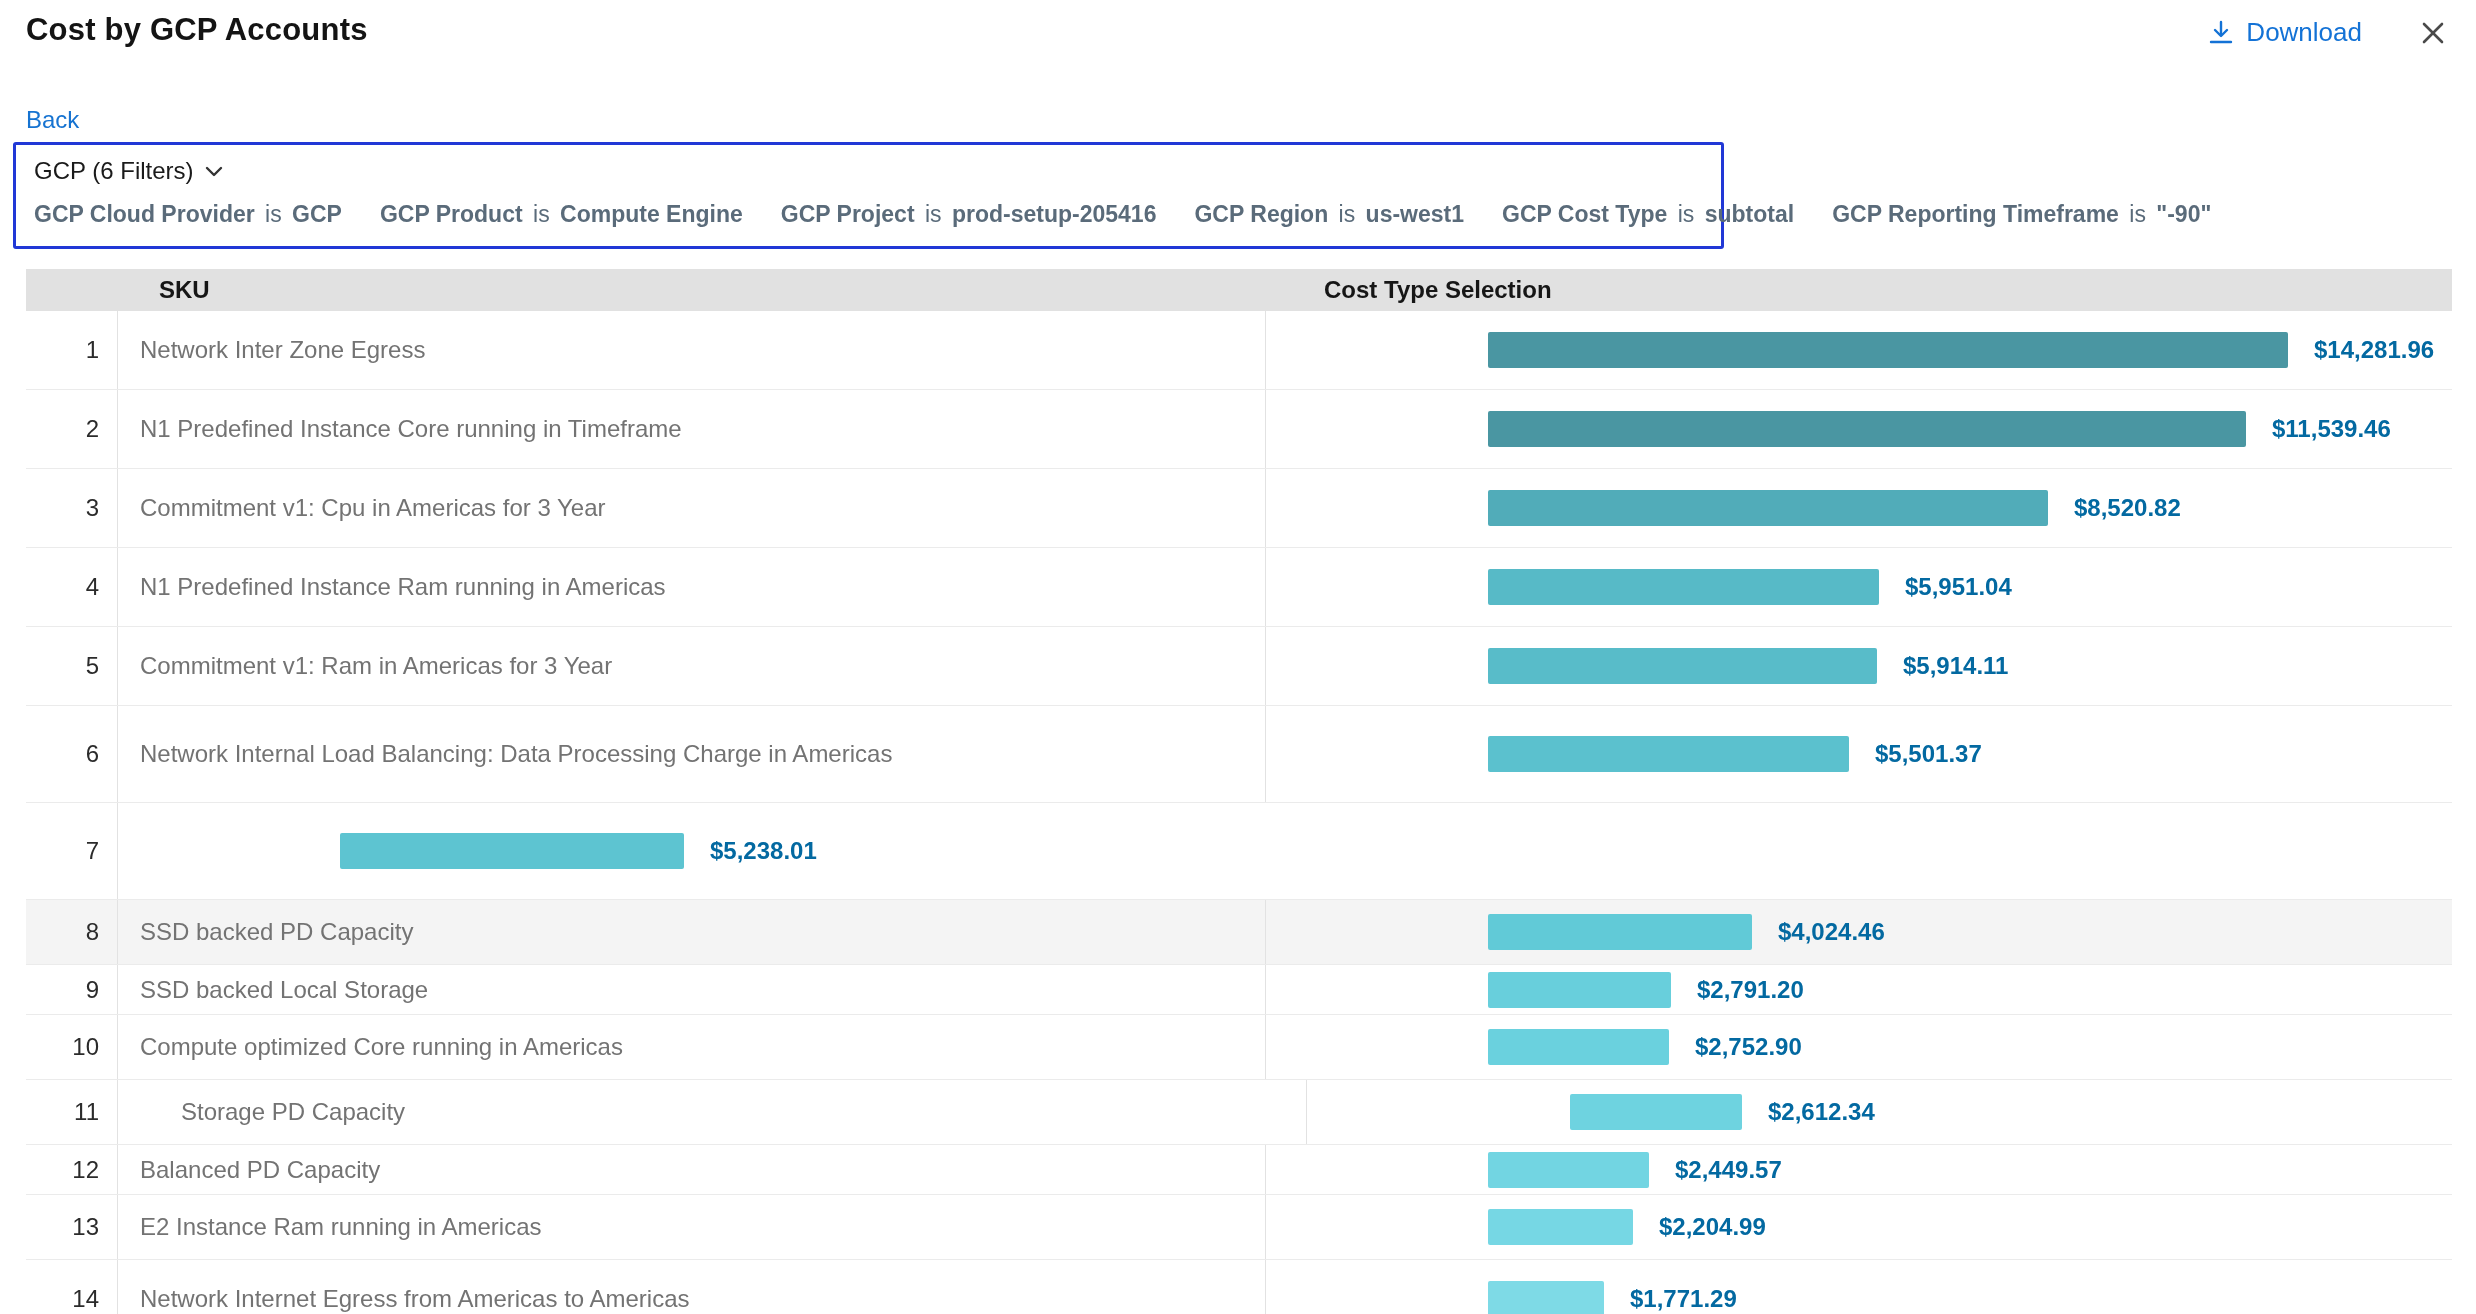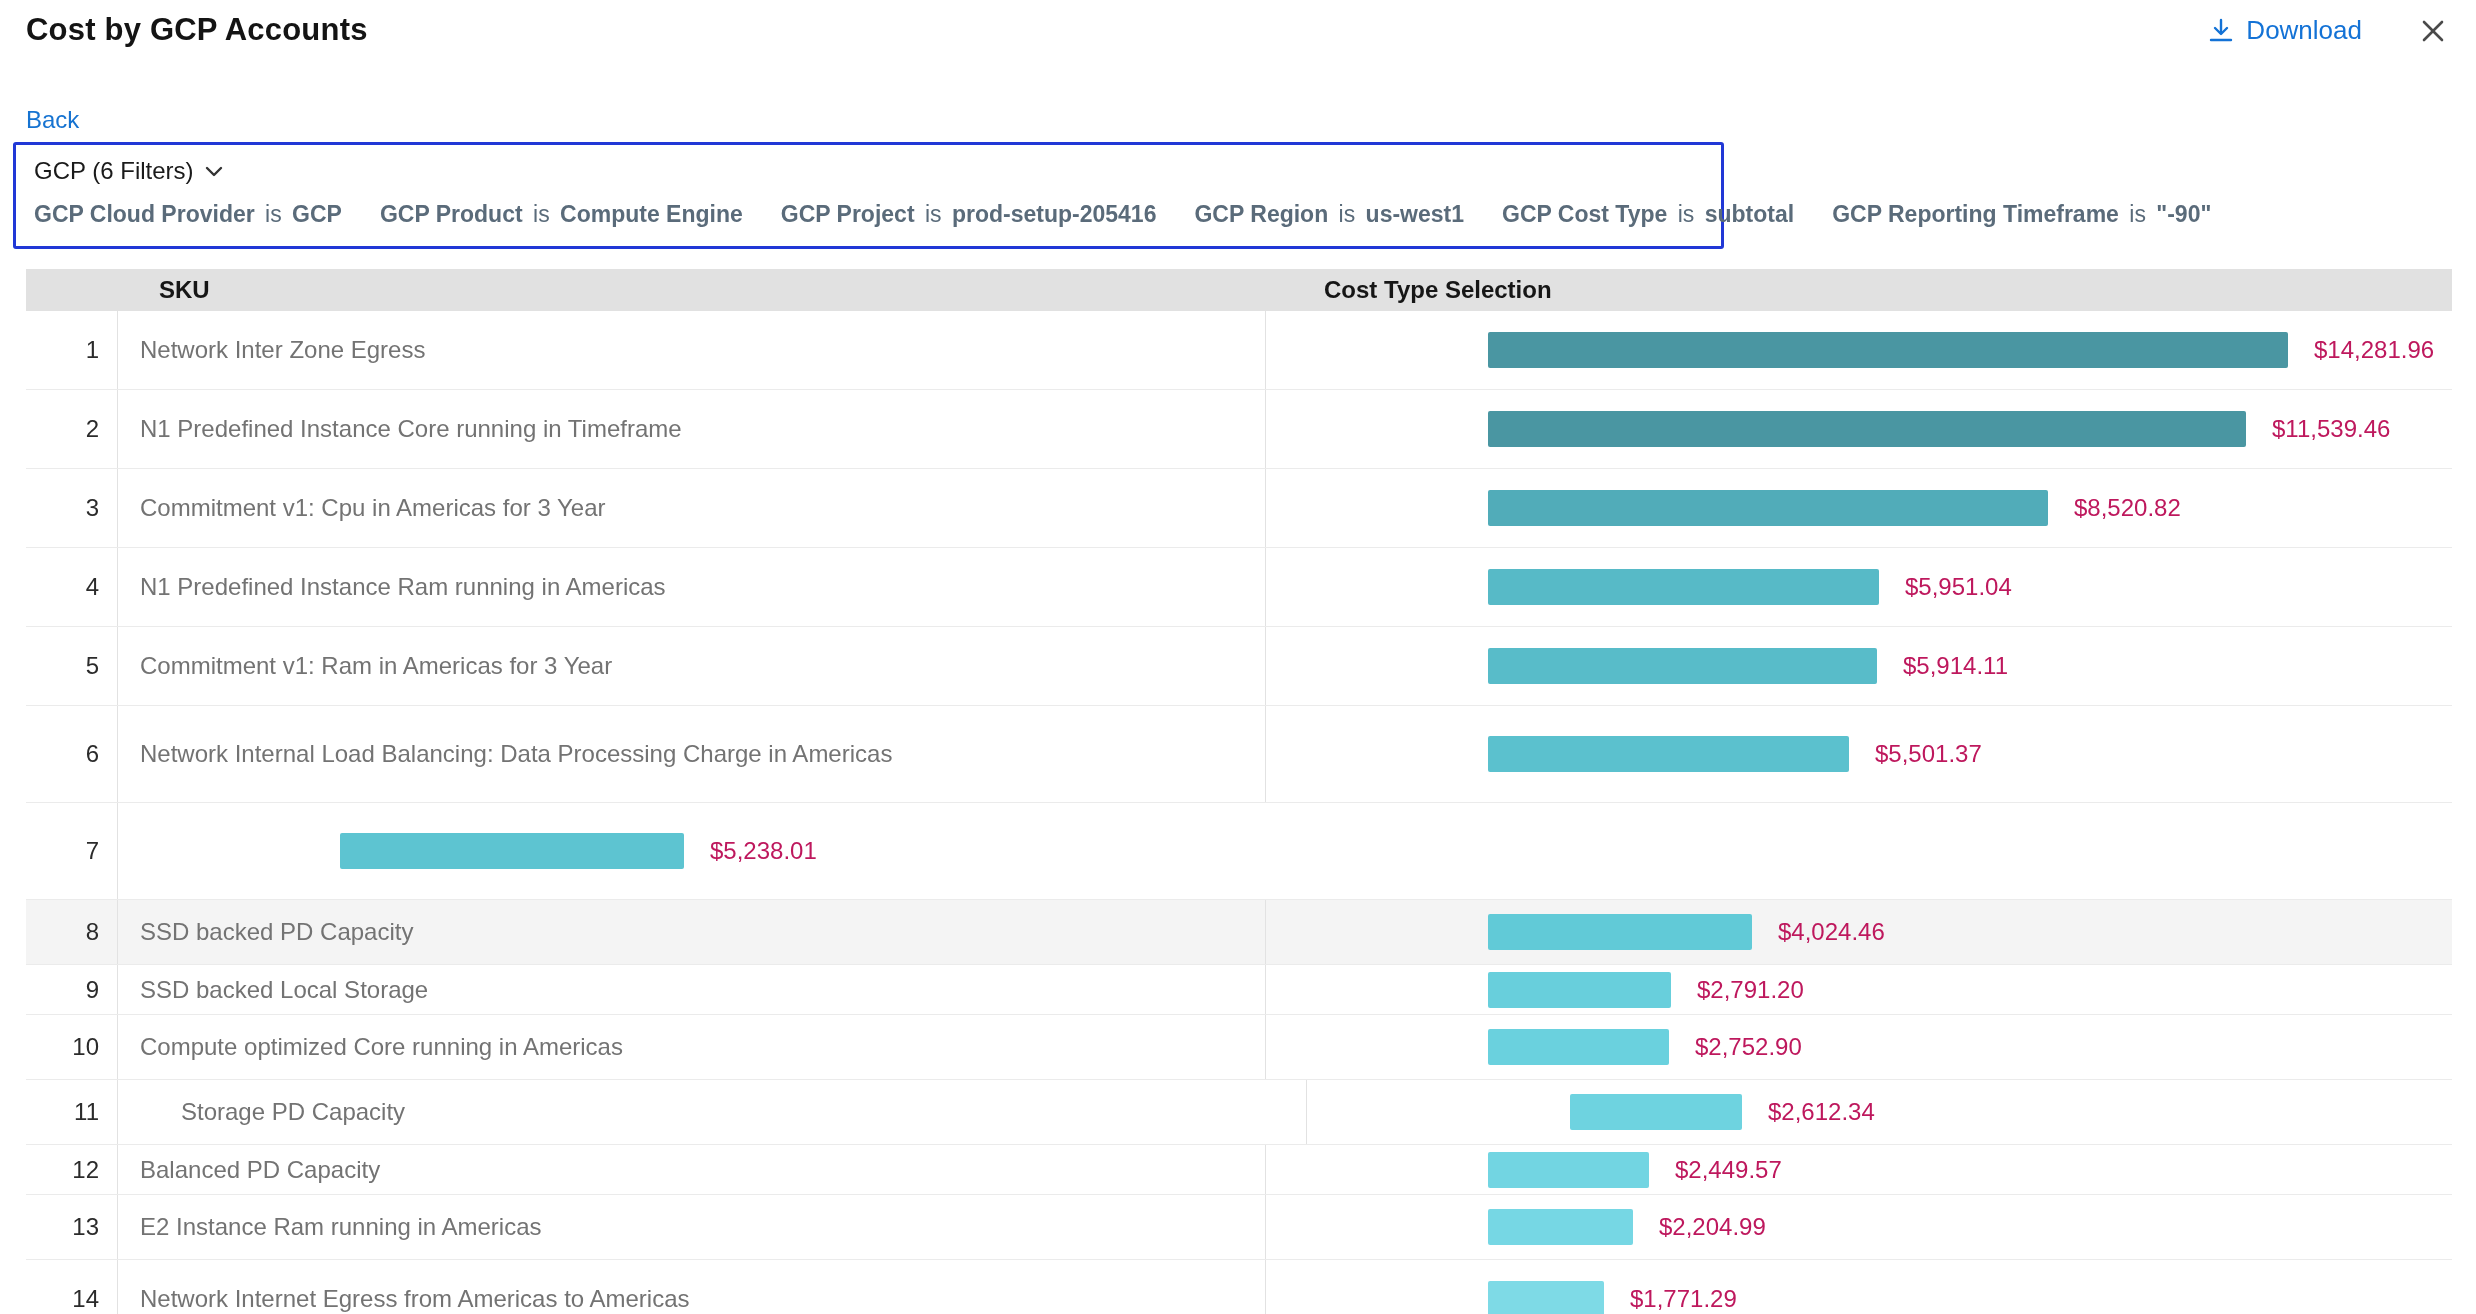--- a/index.html
+++ b/index.html
@@ -6,21 +6,21 @@
   html,body { margin:0; padding:0; }
   body {
     width: 2476px; height: 1314px;
     background:#ffffff;
     font-family: "Liberation Sans", sans-serif;
     color:#1d1d1f;
     overflow:hidden;
     position:relative;
   }
   
-  .topbar { display:flex; justify-content:space-between; align-items:center; padding:12px 28px 0 26px; }
+  .topbar { display:flex; justify-content:space-between; align-items:flex-end; padding:12px 28px 0 26px; }
   .page-title { font-size:31px; font-weight:700; margin:0; color:#141414; letter-spacing:.2px; }
   .top-actions { display:flex; align-items:center; gap:56px; margin-top:0; }
   .download-link { display:flex; align-items:center; gap:12px; color:#1372D6; font-size:26px; font-weight:400; cursor:pointer; }
   .close-btn { display:flex; align-items:center; cursor:pointer; margin-top:2px; }
 
   
   .back-link { display:inline-block; margin:58px 0 8px 26px; color:#1673D1; font-size:24px; cursor:pointer; }
 
   
   .filter-panel {
@@ -40,21 +40,21 @@
   .th-num  { width:111px; }
   .th-sku  { width:1174px; padding-left:22px; }
   .th-chart{ flex:1; padding-left:13px; }
 
   .row { display:flex; align-items:center; border-bottom:1px solid #EBEBEB; font-size:24px; }
   .row.highlight { background:#F4F4F4; }
   .cell-num { width:92px; padding-right:18px; text-align:right; border-right:1px solid #E2E2E2; color:#2b2b2b; align-self:stretch; display:flex; align-items:center; justify-content:flex-end; }
   .cell-sku { width:1148px; padding-left:22px; border-right:1px solid #E2E2E2; color:#737373; align-self:stretch; display:flex; align-items:center; }
   .cell-chart { flex:1; display:flex; align-items:center; padding-left:222px; }
   .bar { height:36px; border-radius:2px; flex-shrink:0; cursor:pointer; }
-  .bar-value { margin-left:26px; color:#be185d; white-space:nowrap; }
+  .bar-value { margin-left:26px; color:#0369a1; white-space:nowrap;font-weight:bold; }
 
   svg { display:block; }
 </style>
 </head>
 <body>
 
 
 
 
 <div class="topbar">

